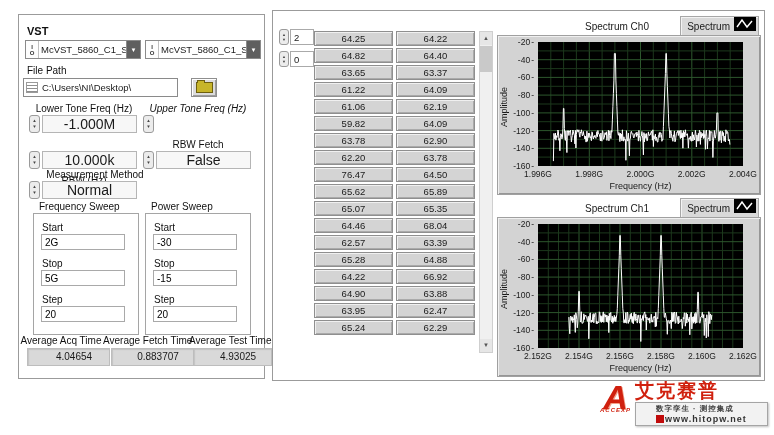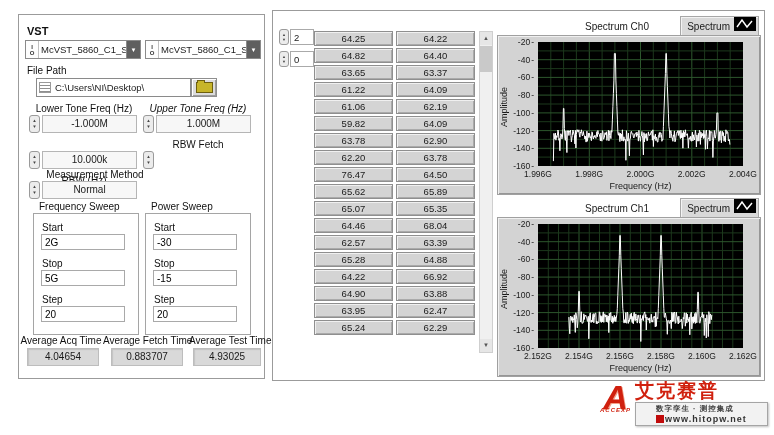--- a/index.html
+++ b/index.html
@@ -15,26 +15,26 @@
   .io-icon{width:12px;display:flex;flex-direction:column;align-items:center;justify-content:center;font-size:6px;line-height:6px;font-weight:bold;color:#333;border-right:1px solid #c0c0c0;background:#fdfdfd;}
   .combo-text{flex:1;font-size:9.5px;line-height:17px;padding-left:2px;white-space:nowrap;overflow:hidden;}
   .combo-arrow{width:13px;background:#5f5f5f;color:#fff;font-size:6px;display:flex;align-items:center;justify-content:center;border-left:1px solid #8a8a8a;}
   .path-icon{width:10px;margin:3px 2px 3px 2px;background:repeating-linear-gradient(#ffffff 0 2px,#8f8f8f 2px 3px);border:1px solid #9a9a9a;}
   .browse-btn{position:absolute;width:26px;height:19px;background:#dcdcdc;border:1px solid #8f8f8f;box-shadow:inset 1px 1px 0 #fff,inset -1px -1px 0 #9e9e9e;display:flex;align-items:center;justify-content:center;padding:0;}
   .folder-icon{width:15px;height:9px;background:#c7b52a;border:1px solid #6d5f10;position:relative;}
   .folder-icon::before{content:"";position:absolute;left:0;top:-3px;width:6px;height:2px;background:#c7b52a;border:1px solid #6d5f10;border-bottom:none;}
   
   .spinner{width:11px;height:18px;margin-right:2px;background:#ececec;border:1px solid #9a9a9a;border-radius:3px;display:flex;flex-direction:column;align-items:center;justify-content:center;font-size:4.5px;line-height:6px;color:#444;box-sizing:border-box;}
   .num-ctrl{position:absolute;display:flex;height:18px;}
-  .num-field{width:95px;height:18px;box-sizing:border-box;background:#f7f7f7;border:1px solid #b5b5b5;font-size:10px;text-align:center;line-height:16px;}
+  .num-field{width:95px;height:18px;box-sizing:border-box;background:#f7f7f7;border:1px solid #b5b5b5;font-size:14px;text-align:center;line-height:16px;}
   
   .group-box{position:absolute;border:1px solid #a5a5a5;width:104px;height:120px;}
   .gb-input{position:absolute;left:7px;width:84px;height:16px;box-sizing:border-box;border:1px solid #a9a9a9;background:#fff;font-size:10px;padding:0 0 0 3px;font-family:"Liberation Sans",sans-serif;}
   
-  .avg-field{position:absolute;height:16px;background:#d9d9d9;border:1px solid #bdbdbd;font-size:10px;text-align:center;line-height:15px;box-shadow:inset 1px 1px 1px #c2c2c2;}
+  .avg-field{position:absolute;height:16px;background:#d9d9d9;border:1px solid #bdbdbd;font-size:10px;text-align:center;line-height:15px;box-shadow:inset 1px 1px 1px #c2c2c2;padding-left:11px;}
   
   #im3-table{position:absolute;left:41px;top:20px;width:163px;}
   .trow{display:flex;gap:3px;margin-bottom:2px;}
   .tcell{width:79px;height:15px;background:#d4d4d4;border:1px solid #8f8f8f;box-shadow:inset 1px 1px 0 #f0f0f0,inset -1px -1px 0 #aaaaaa;font-size:9.5px;text-align:center;line-height:14px;box-sizing:border-box;}
   .idx-ctrl{position:absolute;left:6px;display:flex;height:16px;}
   .idx-spin{width:10px;height:16px;background:#ececec;border:1px solid #9a9a9a;border-radius:3px;display:flex;flex-direction:column;align-items:center;justify-content:center;font-size:4px;line-height:5px;color:#444;box-sizing:border-box;margin-right:1px;}
   .idx-val{width:24px;height:16px;background:#fff;border:1px solid #aaa;font-size:9.5px;line-height:15px;padding-left:3px;box-sizing:border-box;}
   
   .vscroll{position:absolute;left:206px;top:20px;width:14px;height:322px;background:#f0f0f0;border:1px solid #cfcfcf;box-sizing:border-box;}
   .scroll-btn{position:absolute;left:0;width:12px;height:13px;background:#e6e6e6;color:#555;font-size:6px;text-align:center;line-height:13px;}
@@ -79,21 +79,21 @@
   <div class="combo" style="left:126px;top:25px;width:116px;">
     <span class="io-icon">
         <span>I</span>
         <span>O</span>
       </span>
     <span class="combo-text">McVST_5860_C1_S15/1</span>
     <span class="combo-arrow">▼</span>
   </div>
 
   <div class="lbl" style="left:8px;top:50px;">File Path</div>
-  <div class="combo" style="left:17px;top:63px;width:155px;">
+  <div class="combo" style="left:4px;top:63px;width:155px;">
     <span class="path-icon"></span>
     <span class="combo-text">C:\Users\NI\Desktop\</span>
   </div>
   <button class="browse-btn" style="left:172px;top:63px;">
     <span class="folder-icon"></span>
   </button>
 
   <div class="lbl center" style="left:10px;top:88px;width:110px;">Lower Tone Freq (Hz)</div>
   <div class="lbl center" style="left:124px;top:88px;width:110px;font-style:italic;">Upper Tone Freq (Hz)</div>
   <div class="num-ctrl" style="left:10px;top:100px;">
@@ -101,37 +101,37 @@
         <span>▲</span>
         <span>▼</span>
       </span>
     <span class="num-field">-1.000M</span>
   </div>
   <div class="num-ctrl" style="left:124px;top:100px;">
     <span class="spinner">
         <span>▲</span>
         <span>▼</span>
       </span>
-    <span class="num-field">1.000M</span>
   </div>
 
   <div class="lbl center" style="left:10px;top:124px;width:110px;margin-top:36px;">RBW (Hz)</div>
   <div class="lbl center" style="left:124px;top:124px;width:110px;">RBW Fetch</div>
   <div class="num-ctrl" style="left:10px;top:136px;">
     <span class="spinner">
         <span>▲</span>
         <span>▼</span>
       </span>
     <span class="num-field">10.000k</span>
   </div>
   <div class="num-ctrl" style="left:124px;top:136px;">
     <span class="spinner">
         <span>▲</span>
         <span>▼</span>
       </span>
+    <span class="num-field">False</span>
   </div>
 
   <div class="lbl center" style="left:10px;top:154px;width:132px;">Measurement Method</div>
   <div class="num-ctrl" style="left:10px;top:166px;">
     <span class="spinner">
         <span>▲</span>
         <span>▼</span>
       </span>
     <span class="num-field">Normal</span>
   </div>

